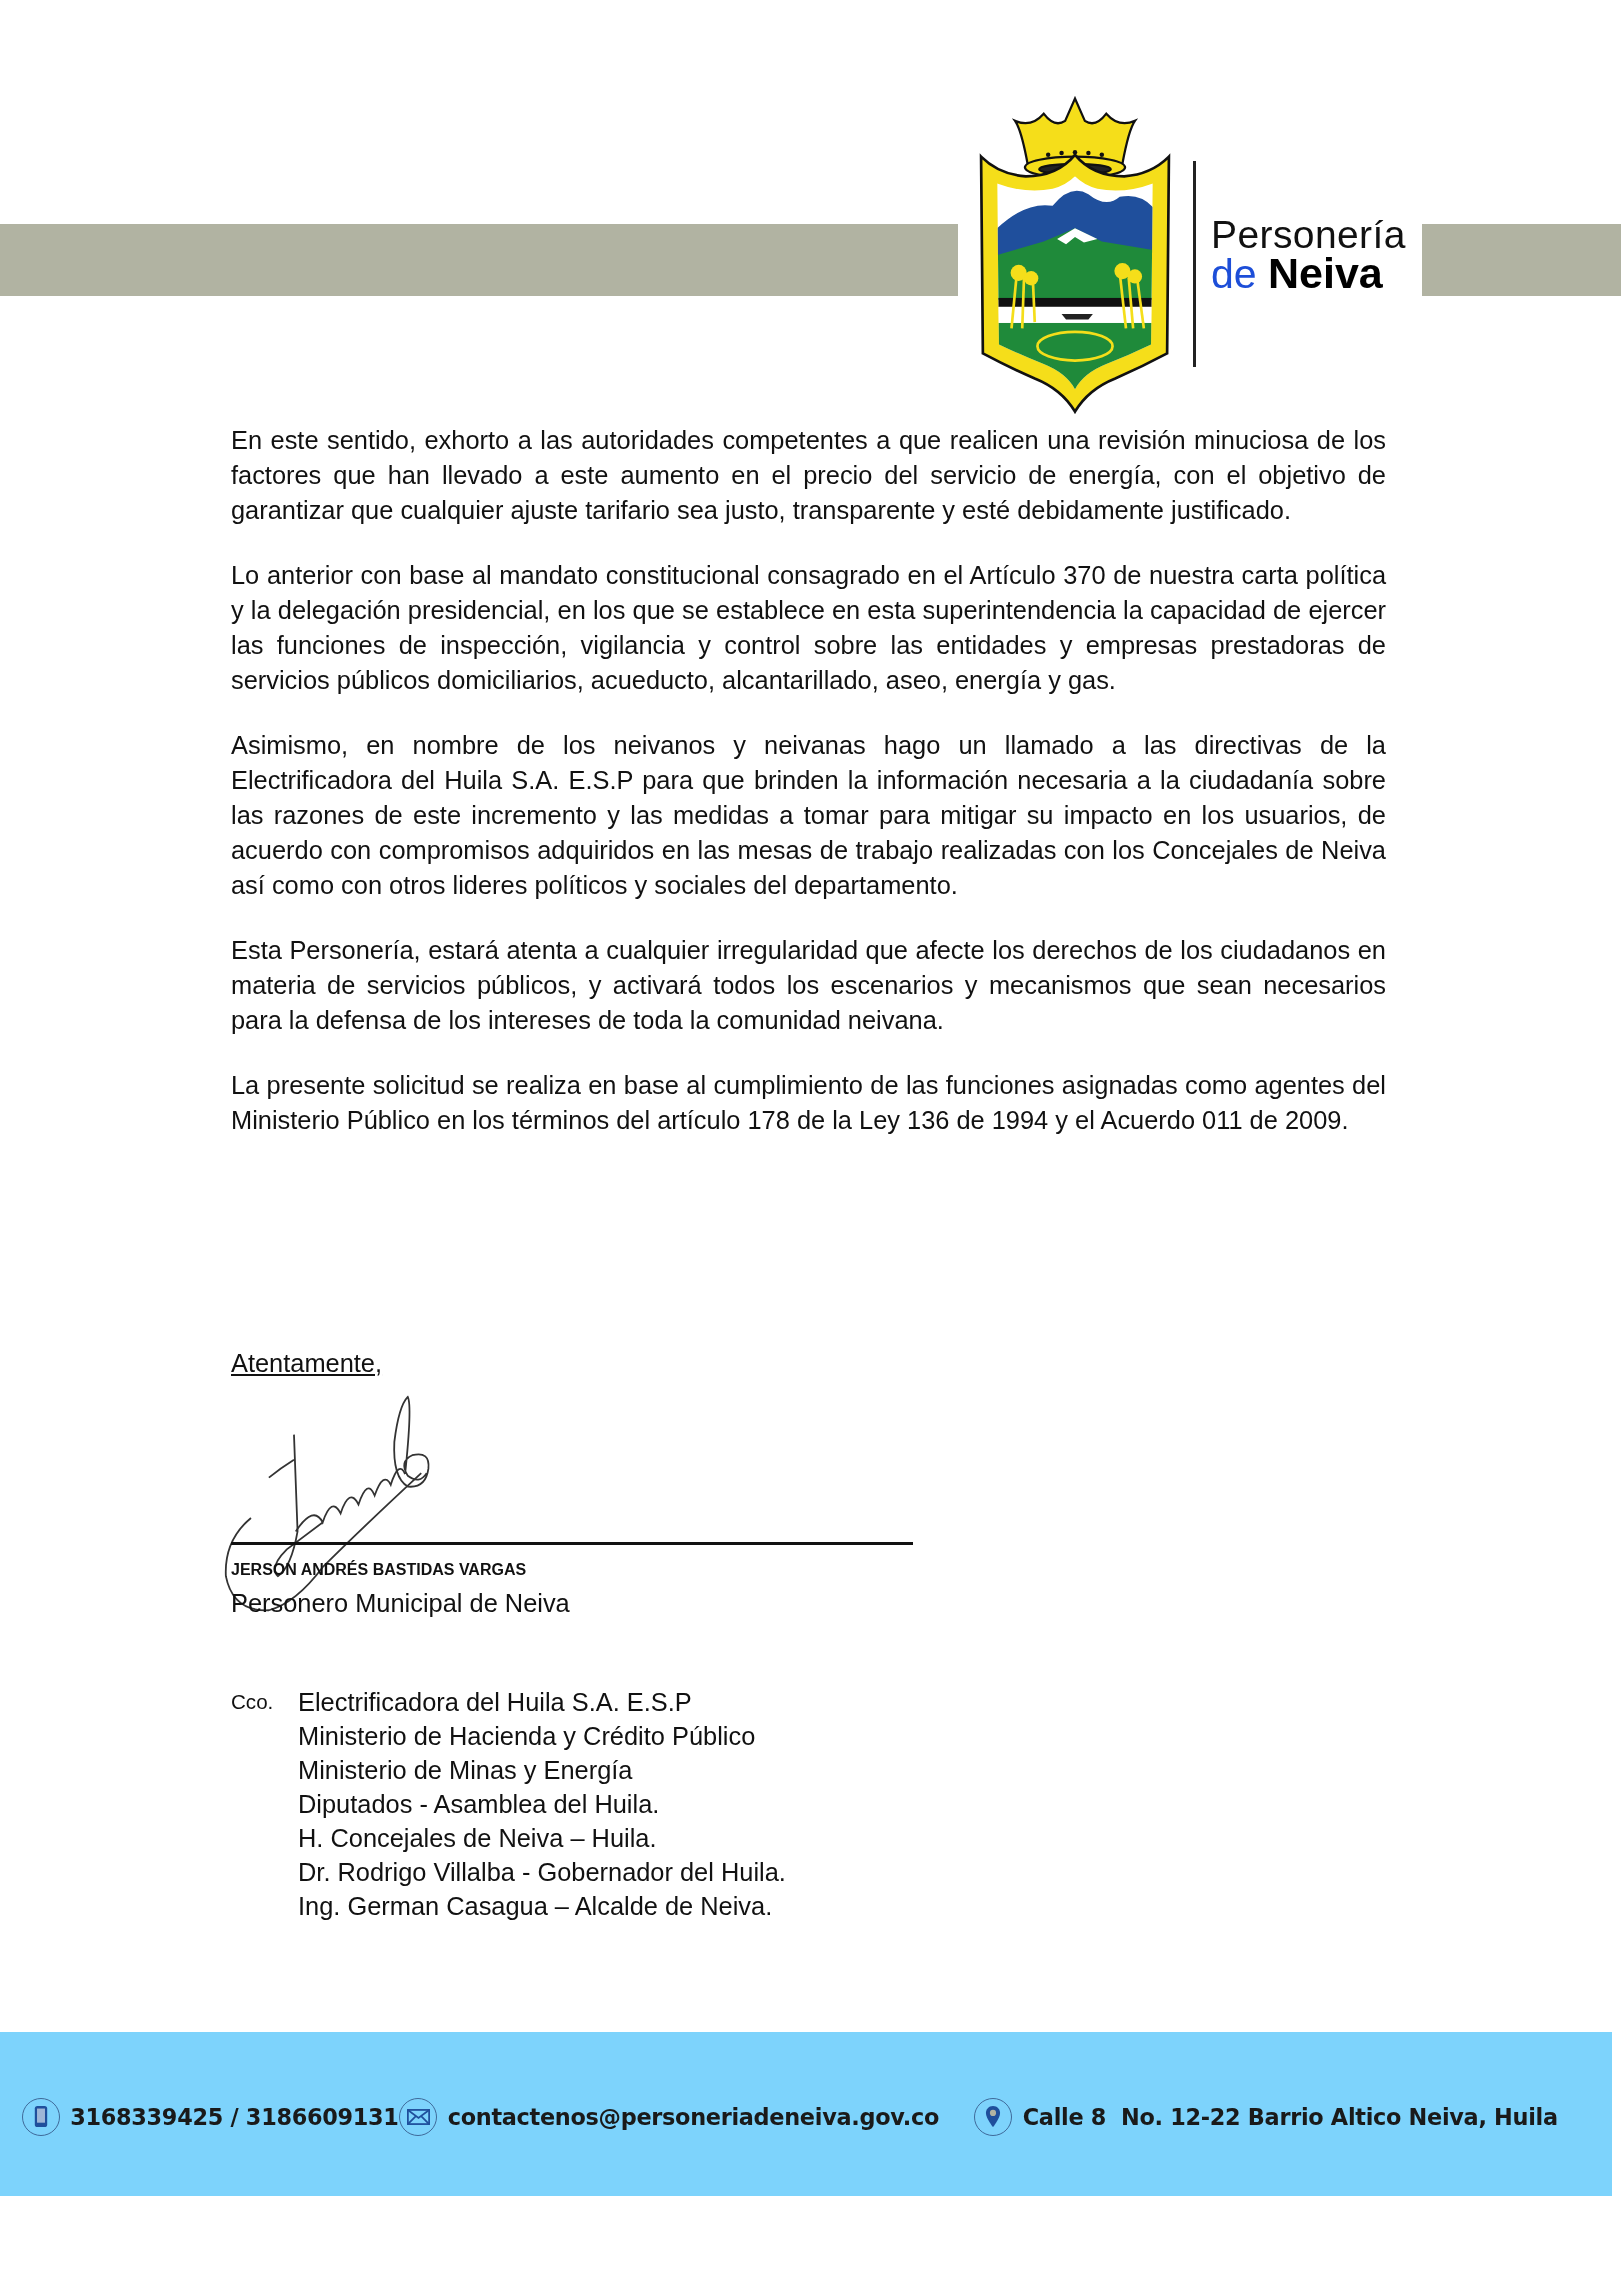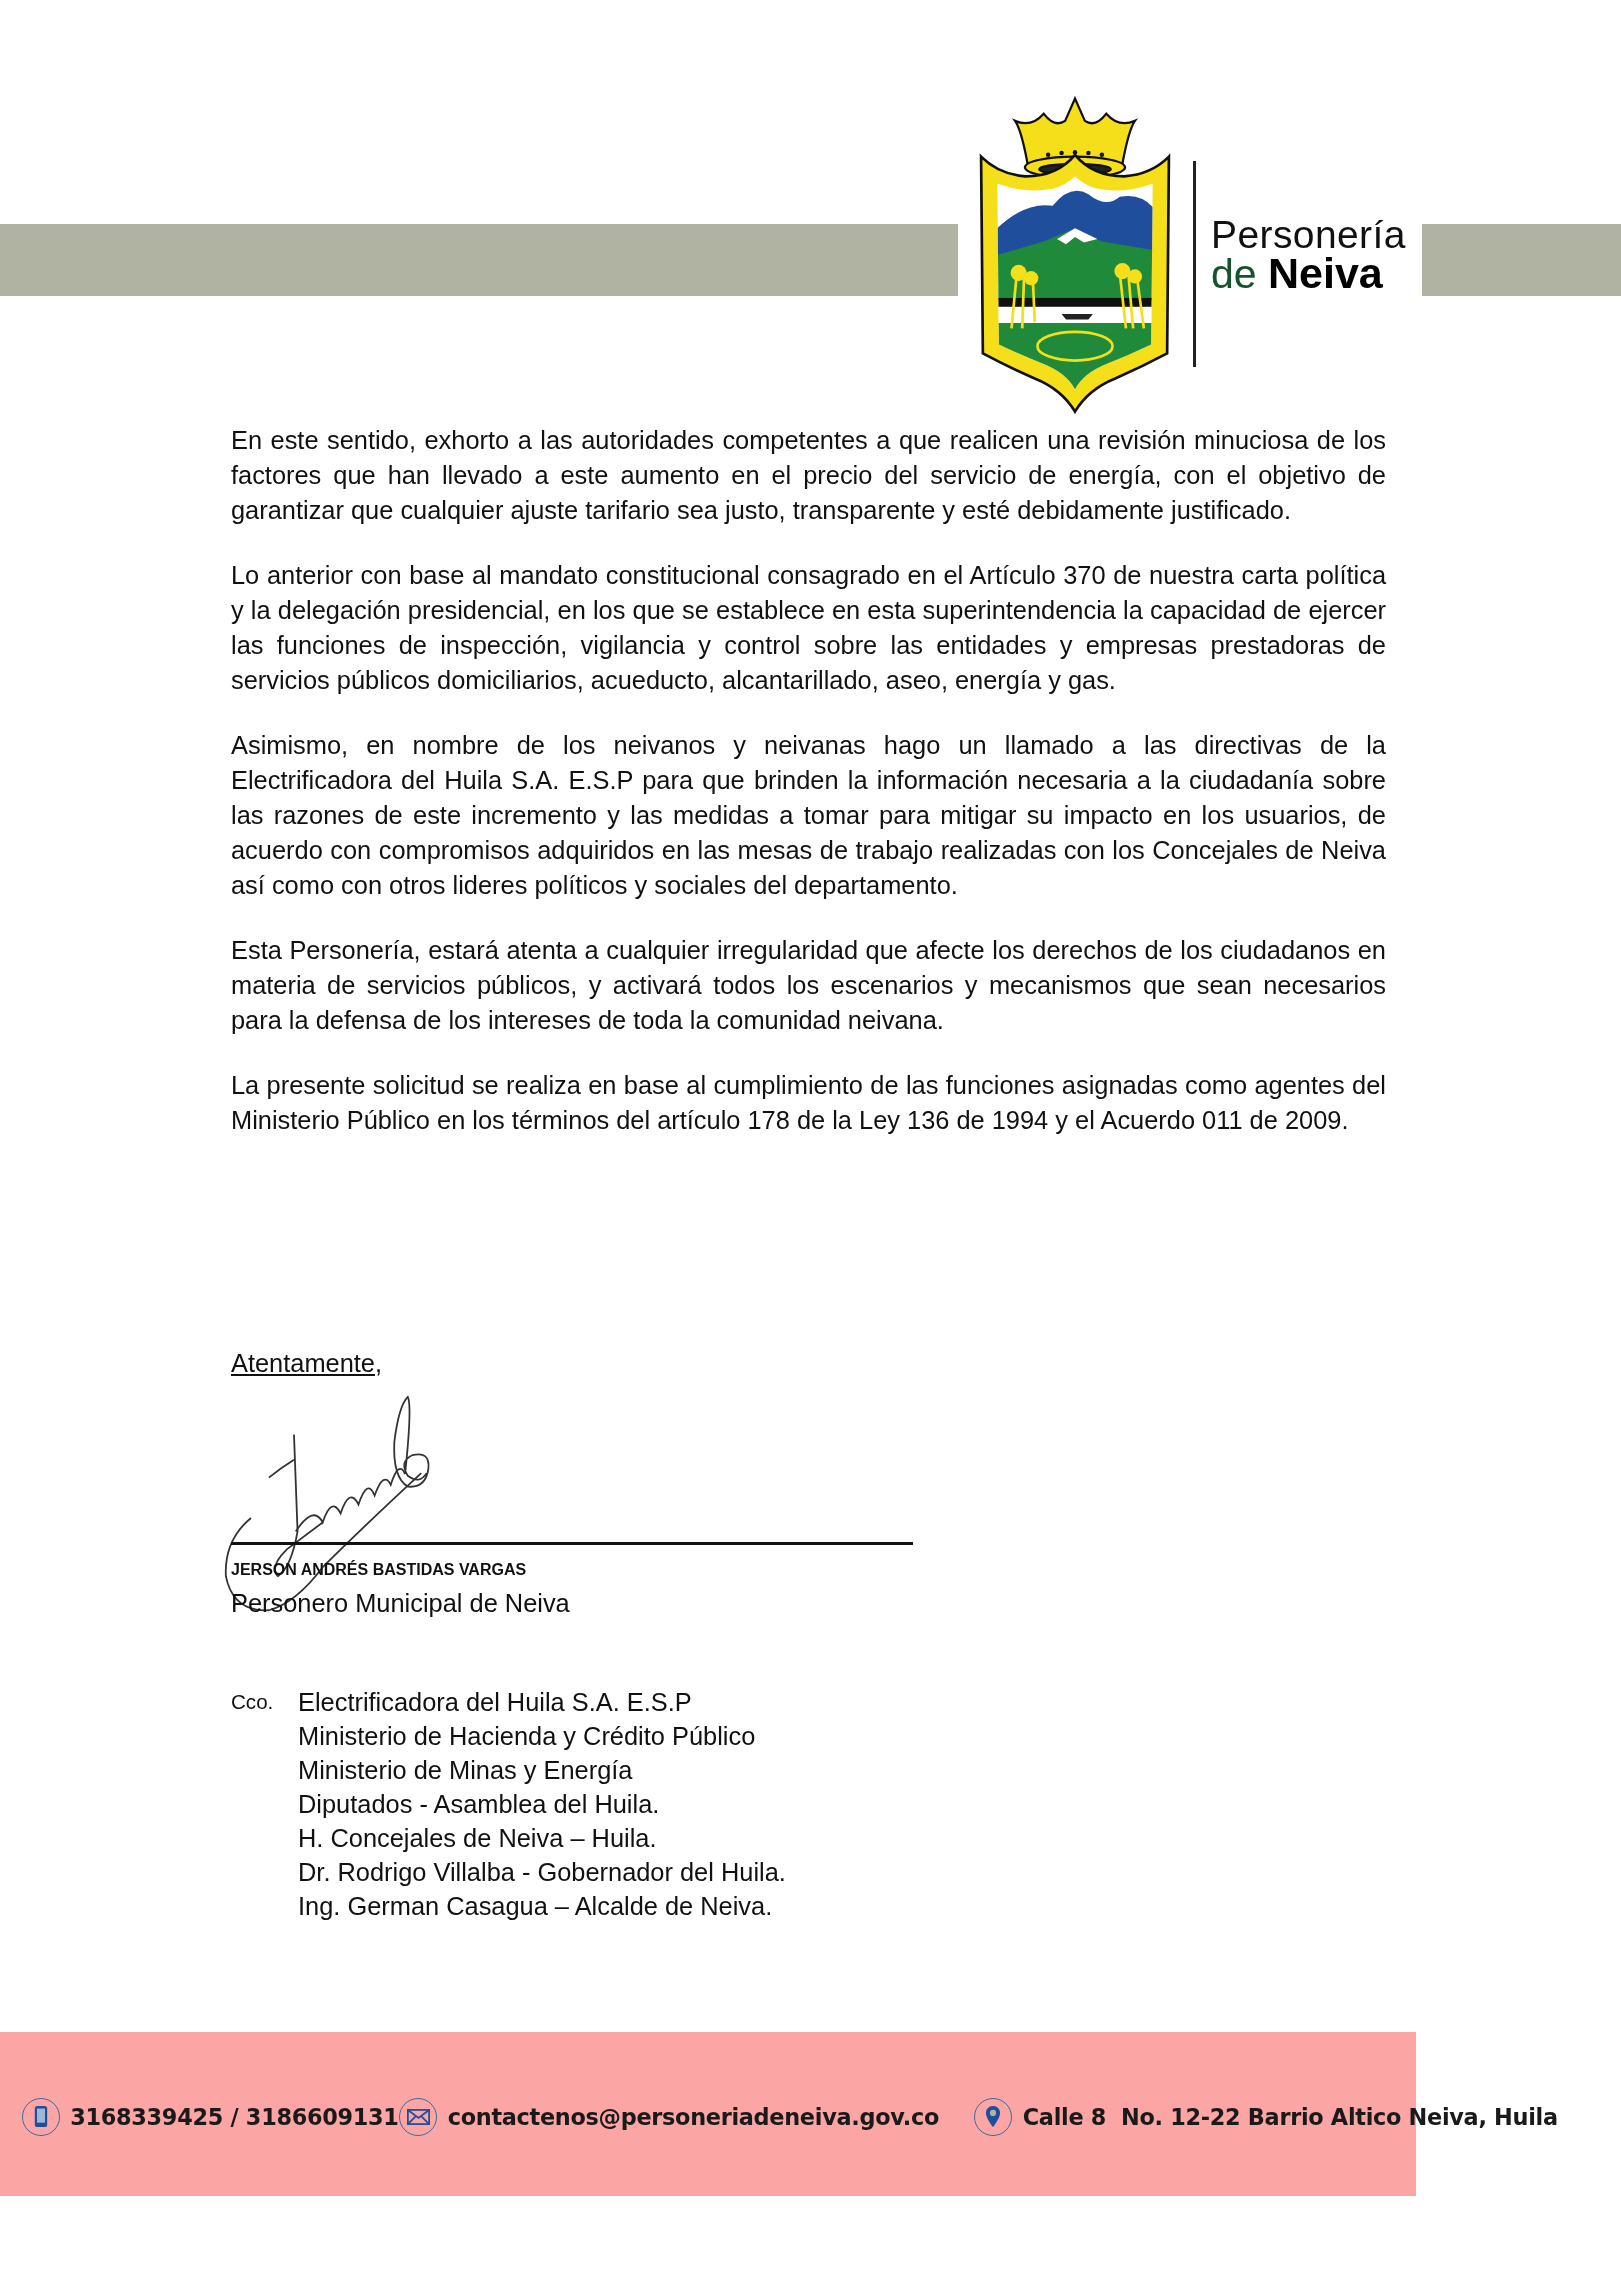--- a/index.html
+++ b/index.html
@@ -6,38 +6,38 @@
   body { width: 1621px; height: 2293px; position: relative; overflow: hidden;
          font-family: "Liberation Sans", sans-serif; color: #111111; }
   .band { position: absolute; background: #b1b3a2; }
   #band-left { left: 0; top: 224px; width: 958px; height: 72px; }
   #band-right { left: 1422px; top: 224px; width: 199px; height: 72px; }
 
   #logo-shield { position: absolute; left: 972px; top: 94px; width: 206px; height: 322px; }
   #logo-divider { position: absolute; left: 1193px; top: 161px; width: 2.7px; height: 206px; background: #222; }
   #logo-text { position: absolute; left: 1211px; top: 215px; line-height: 39px; }
   #logo-text .l1 { font-size: 39px; font-weight: normal; color: #111; display: block; letter-spacing: 0.4px; }
-  #logo-text .l2a { font-size: 41px; color: #14532d; }
+  #logo-text .l2a { font-size: 41px; color: #1d4ed8; }
   #logo-text .l2b { font-size: 43px; font-weight: bold; color: #000; }
 
   #body-text { position: absolute; left: 231px; top: 423px; width: 1155px; }
   .para { font-size: 25.4px; line-height: 35px; text-align: justify; margin: 0 0 30px 0; }
   #closing { position: absolute; left: 231px; top: 1346px; font-size: 25.4px; line-height: 35px; text-decoration: underline; }
 
   #signature { position: absolute; left: 215px; top: 1388px; width: 287px; height: 233px; }
   #sig-line { position: absolute; left: 231px; top: 1542px; width: 682px; height: 2.7px; background: #111; }
   #sig-name { position: absolute; left: 231px; top: 1552px; font-size: 16px; font-weight: bold; line-height: 35px; }
   #sig-title { position: absolute; left: 231px; top: 1586px; font-size: 25.4px; line-height: 35px; }
 
   #cc-block { position: absolute; left: 231px; top: 1685px; font-size: 25.4px; line-height: 34px; }
   #cc-block .cc-row { display: flex; }
   #cc-block .cc-prefix { font-size: 20.6px; width: 67px; display: inline-block; }
   #cc-block .cc-indent { padding-left: 67px; }
 
-  #footer { position: absolute; left: 0; top: 2032px; width: 1416px; height: 164px; background: #fca5a5; }
+  #footer { position: absolute; left: 0; top: 2032px; width: 1612px; height: 164px; background: #7dd3fc; }
   .f-item { position: absolute; top: 64px; display: flex; align-items: center; height: 41px; }
   .f-icon { width: 38px; height: 38px; border: 1.8px solid #3f6a9a; border-radius: 50%;
             display: flex; align-items: center; justify-content: center; box-sizing: border-box; }
   .f-text { font-family: "DejaVu Sans", sans-serif; font-weight: bold; font-size: 22.4px; color: #1a1a1a;
             margin-left: 10.7px; letter-spacing: -0.3px; }
 </style>
 </head>
 <body>
 
 <div class="band" id="band-left"></div>

